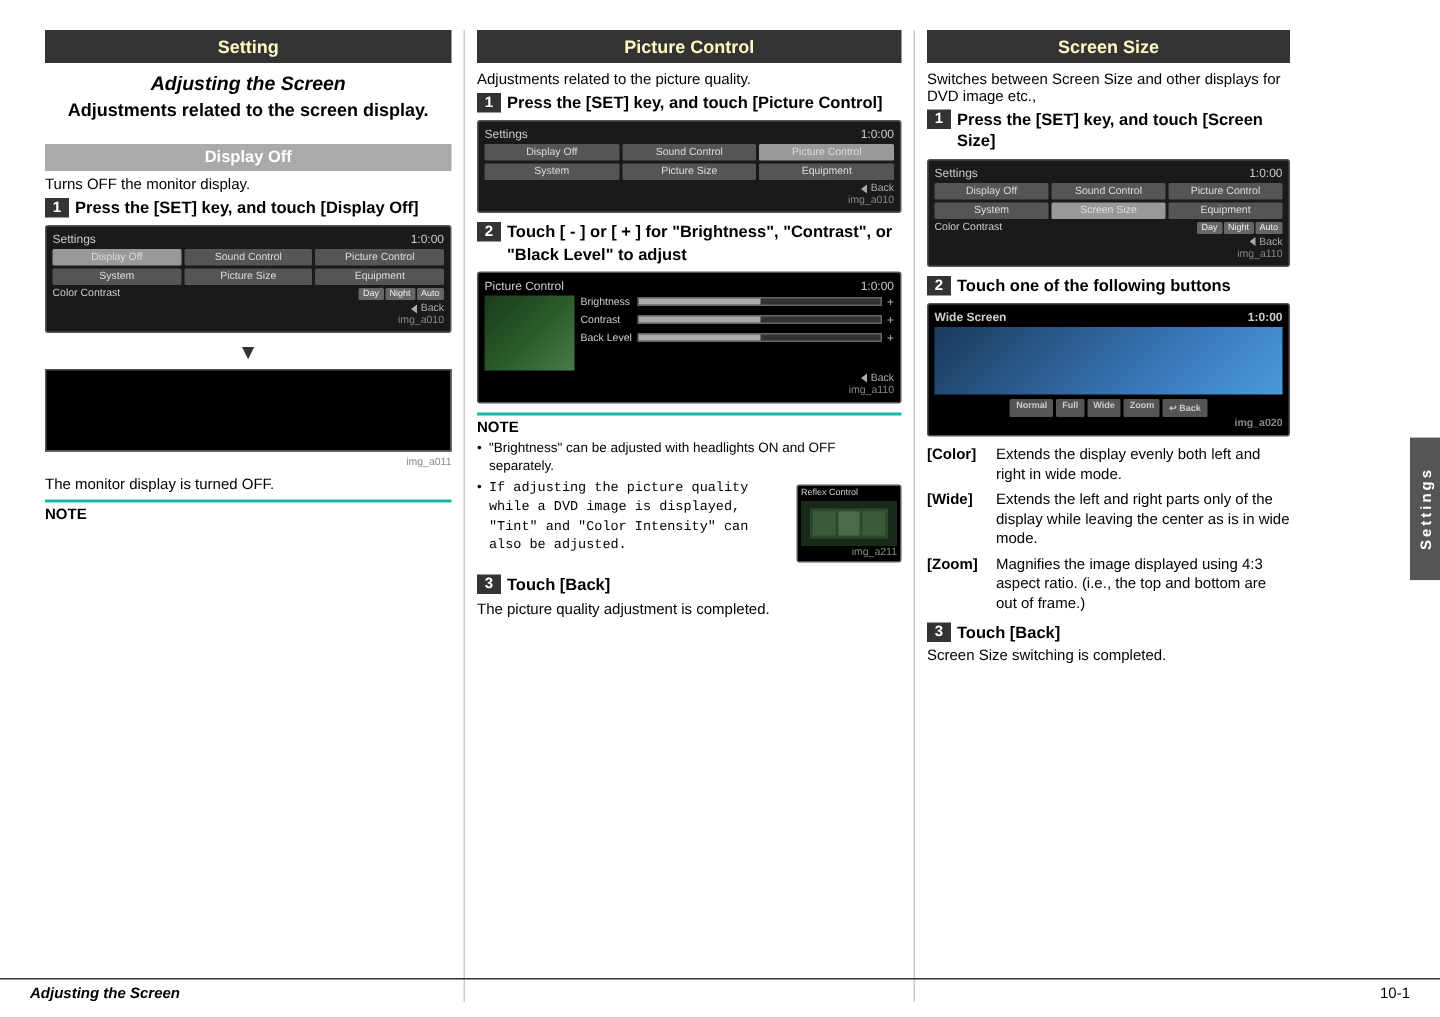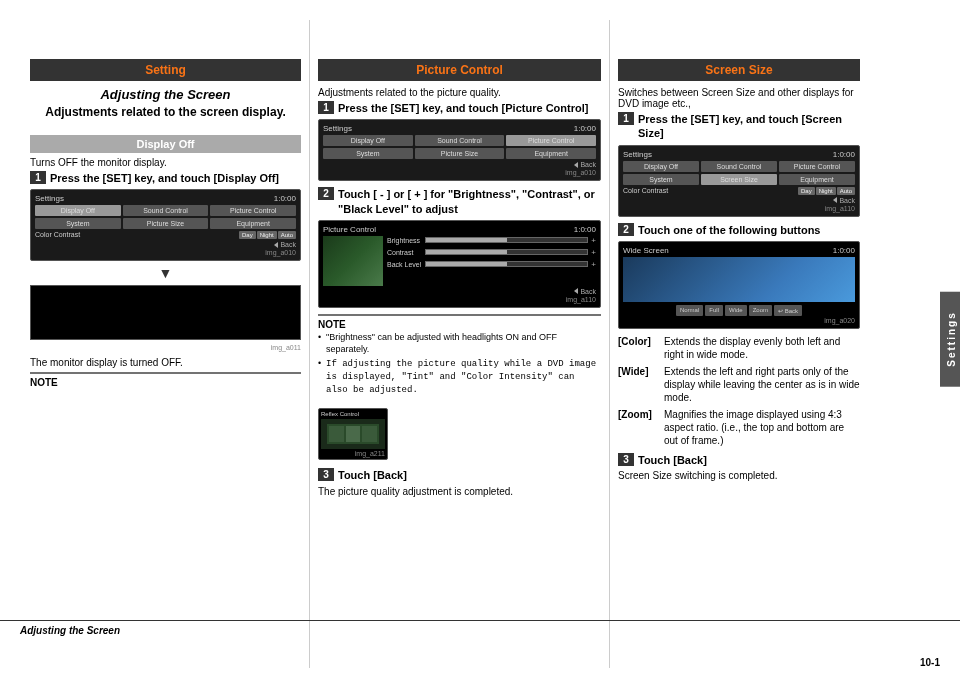--- a/index.html
+++ b/index.html
@@ -29,27 +29,26 @@
       border-right: 1px solid #ccc;
       position: relative;
     }
     .col:last-child {
       border-right: none;
     }
 
     
     .section-header {
       background: #333;
-      color: #f97316;
+      color: #fef9c3;
       text-align: center;
       font-size: 12px;
       font-weight: bold;
       padding: 4px 8px;
       margin-bottom: 6px;
-      margin-top: 39px;
     }
 
     .subsection-header {
       background: #aaa;
       color: #fff;
       text-align: center;
       font-size: 11px;
       font-weight: bold;
       padding: 3px 8px;
       margin: 6px 0 4px 0;
@@ -205,21 +204,21 @@
       margin: 4px 0;
     }
 
     .caption-text {
       font-size: 10px;
       margin: 3px 0;
     }
 
     
     .note-block {
-      border-top: 2px solid #737373;
+      border-top: 2px solid #14b8a6;
       margin-top: 4px;
       padding-top: 3px;
     }
 
     .note-title {
       font-weight: bold;
       font-size: 10px;
       margin-bottom: 2px;
     }
 
@@ -295,20 +294,21 @@
       font-size: 8px;
     }
 
     
     .wide-screen {
       background: #000;
       border: 1px solid #555;
       border-radius: 2px;
       padding: 4px;
       margin: 4px 0;
+      font-weight: bold;
     }
 
     .wide-image {
       background: linear-gradient(135deg, #1a3a5c, #2a5a8c, #3a7abc, #4a9adc);
       height: 45px;
       margin-bottom: 3px;
     }
 
     .wide-btns {
       display: flex;
@@ -359,22 +359,21 @@
       border-top: 1px solid #333;
       padding-top: 4px;
     }
 
     .footer-left {
       font-style: italic;
       font-weight: bold;
     }
 
     .footer-right {
-      font-weight: bold;
-      margin-top: 32px;
+      font-weight: normal;
     }
 
     .col-left { padding-left: 20px; }
     .col-right { padding-right: 40px; }
 
     
     .note-mono {
       font-family: 'Courier New', monospace;
       font-size: 9px;
     }
@@ -528,21 +527,21 @@
             <span>Back</span>
           </div>
         </div>
         <div class="img-label">img_a110</div>
       </div>
     </div>
 
     <div class="note-block">
       <div class="note-title">NOTE</div>
       <div class="note-item">"Brightness" can be adjusted with headlights ON and OFF separately.</div>
-      <div style="display:flex; gap:6px; margin-top:3px;flex-direction:column;">
+      <div style="display:flex; gap:6px; margin-top:3px;">
         <div style="flex:1;">
           <div class="note-item">
             <span class="note-mono">If adjusting the picture quality while a DVD image is displayed, "Tint" and "Color Intensity" can also be adjusted.</span>
           </div>
         </div>
 
         <div style="width:70px; flex-shrink:0;">
           <div class="pic-screen" style="padding:2px;">
             <div class="screen-top-bar">
               <span style="color:#ccc; font-size:6px;">Reflex Control</span>

